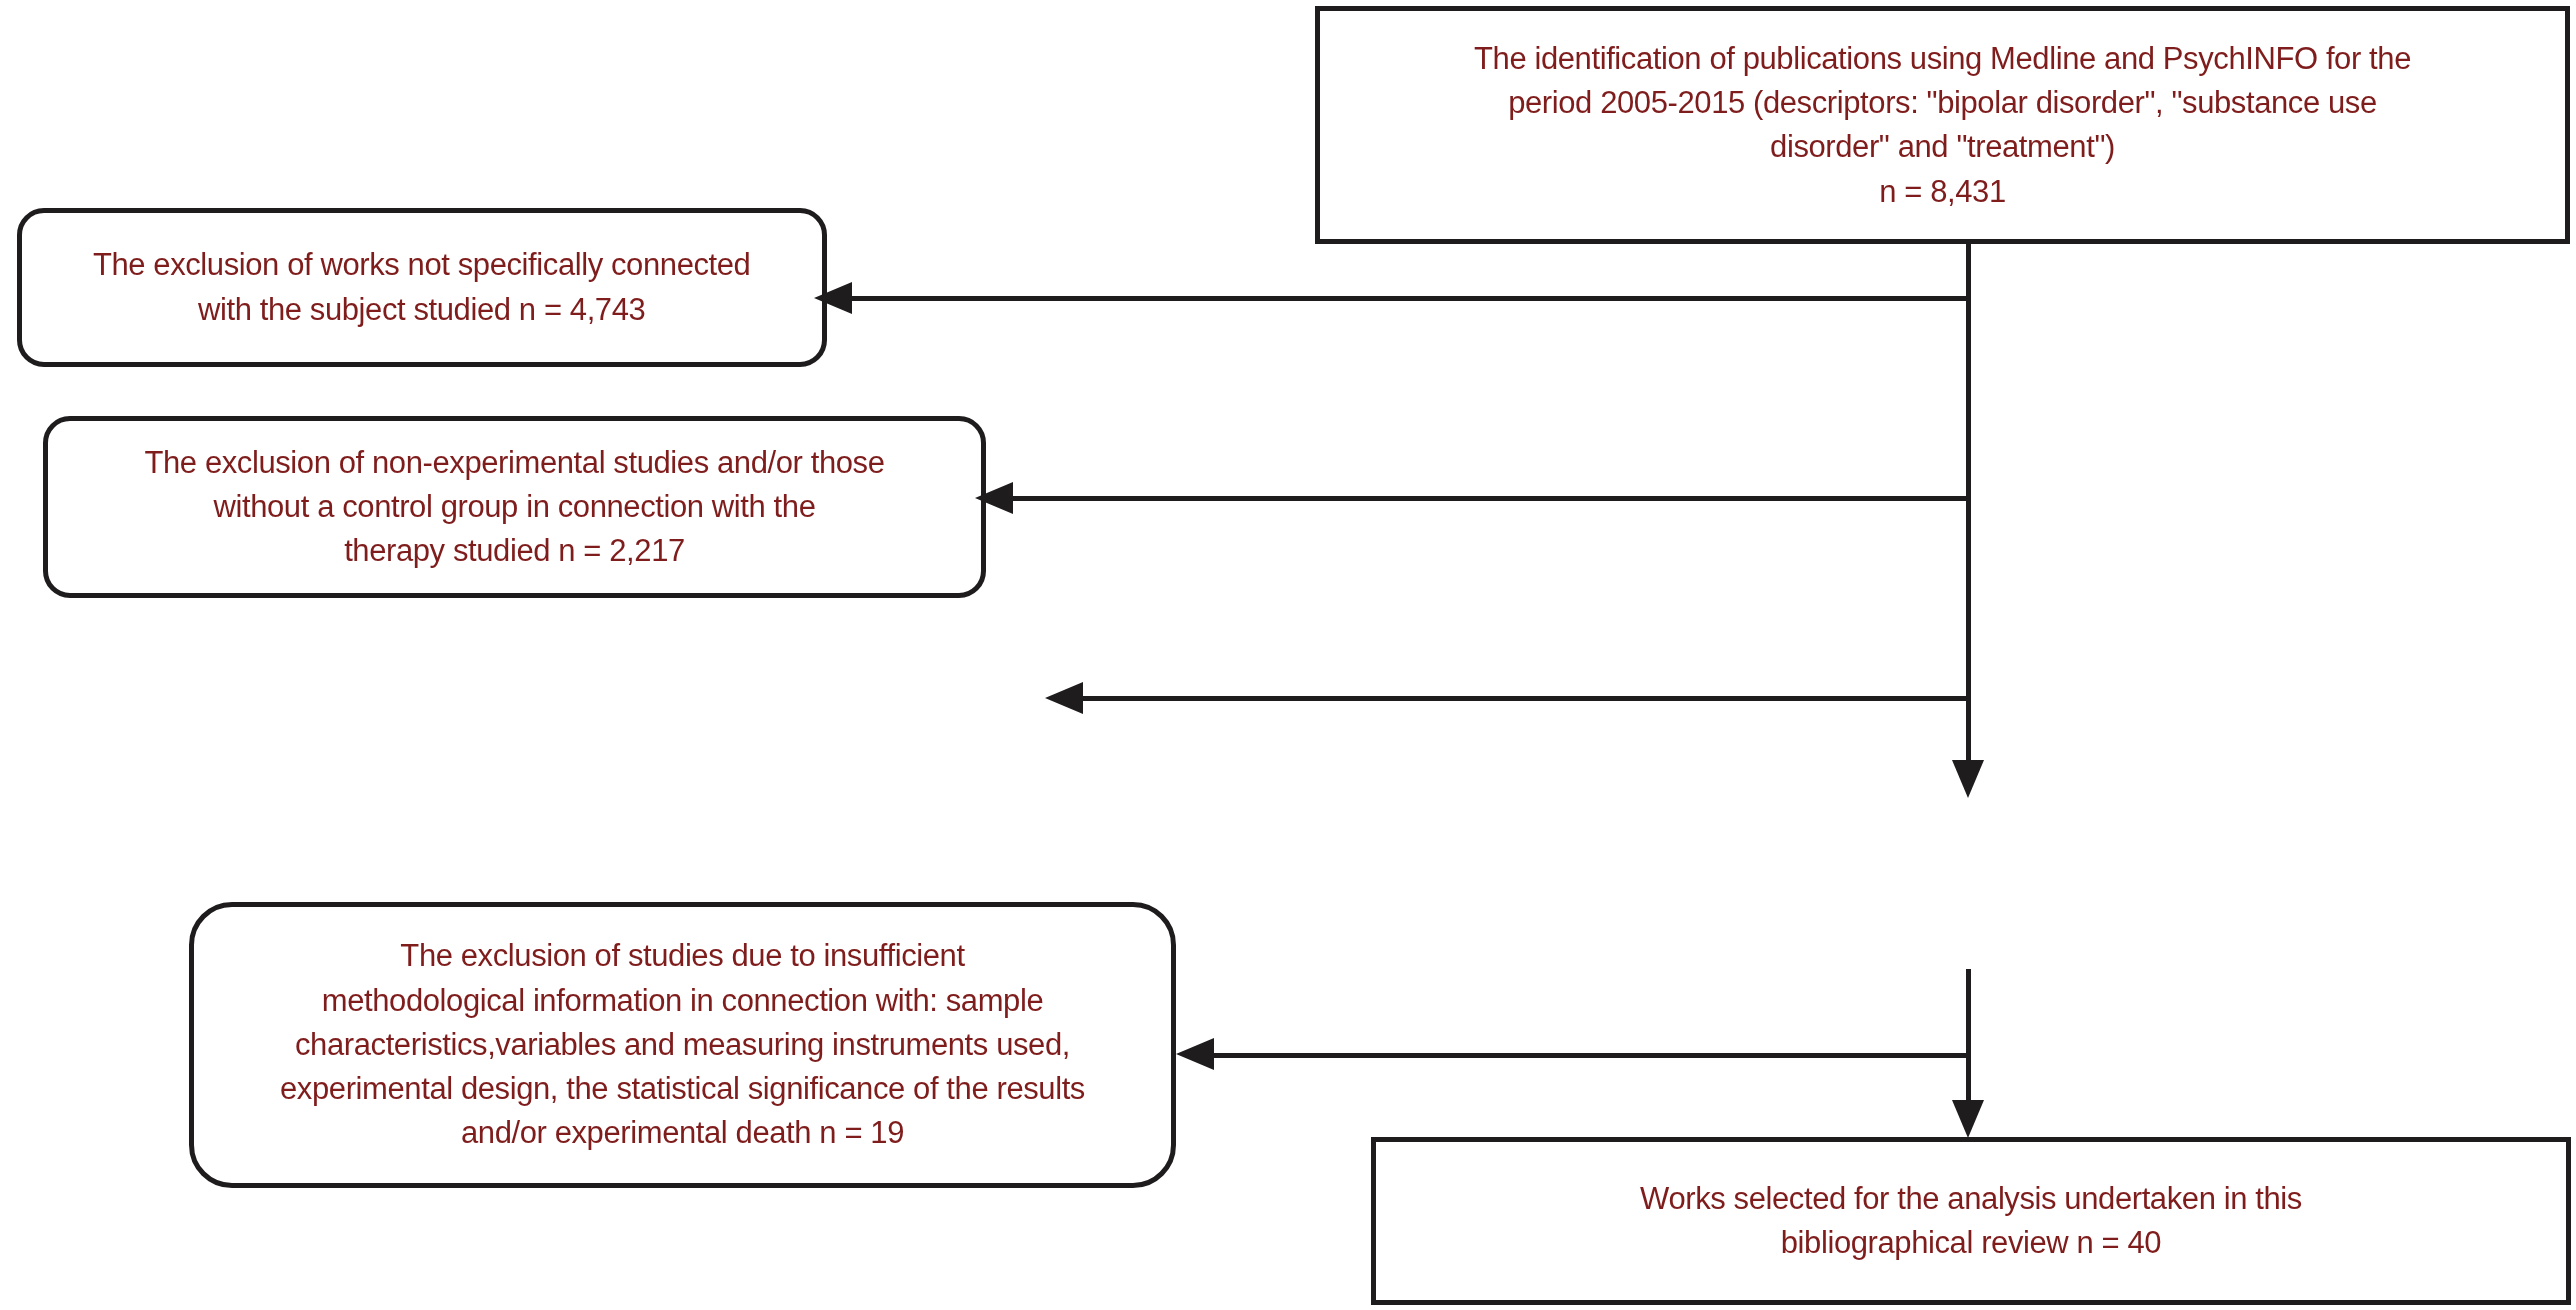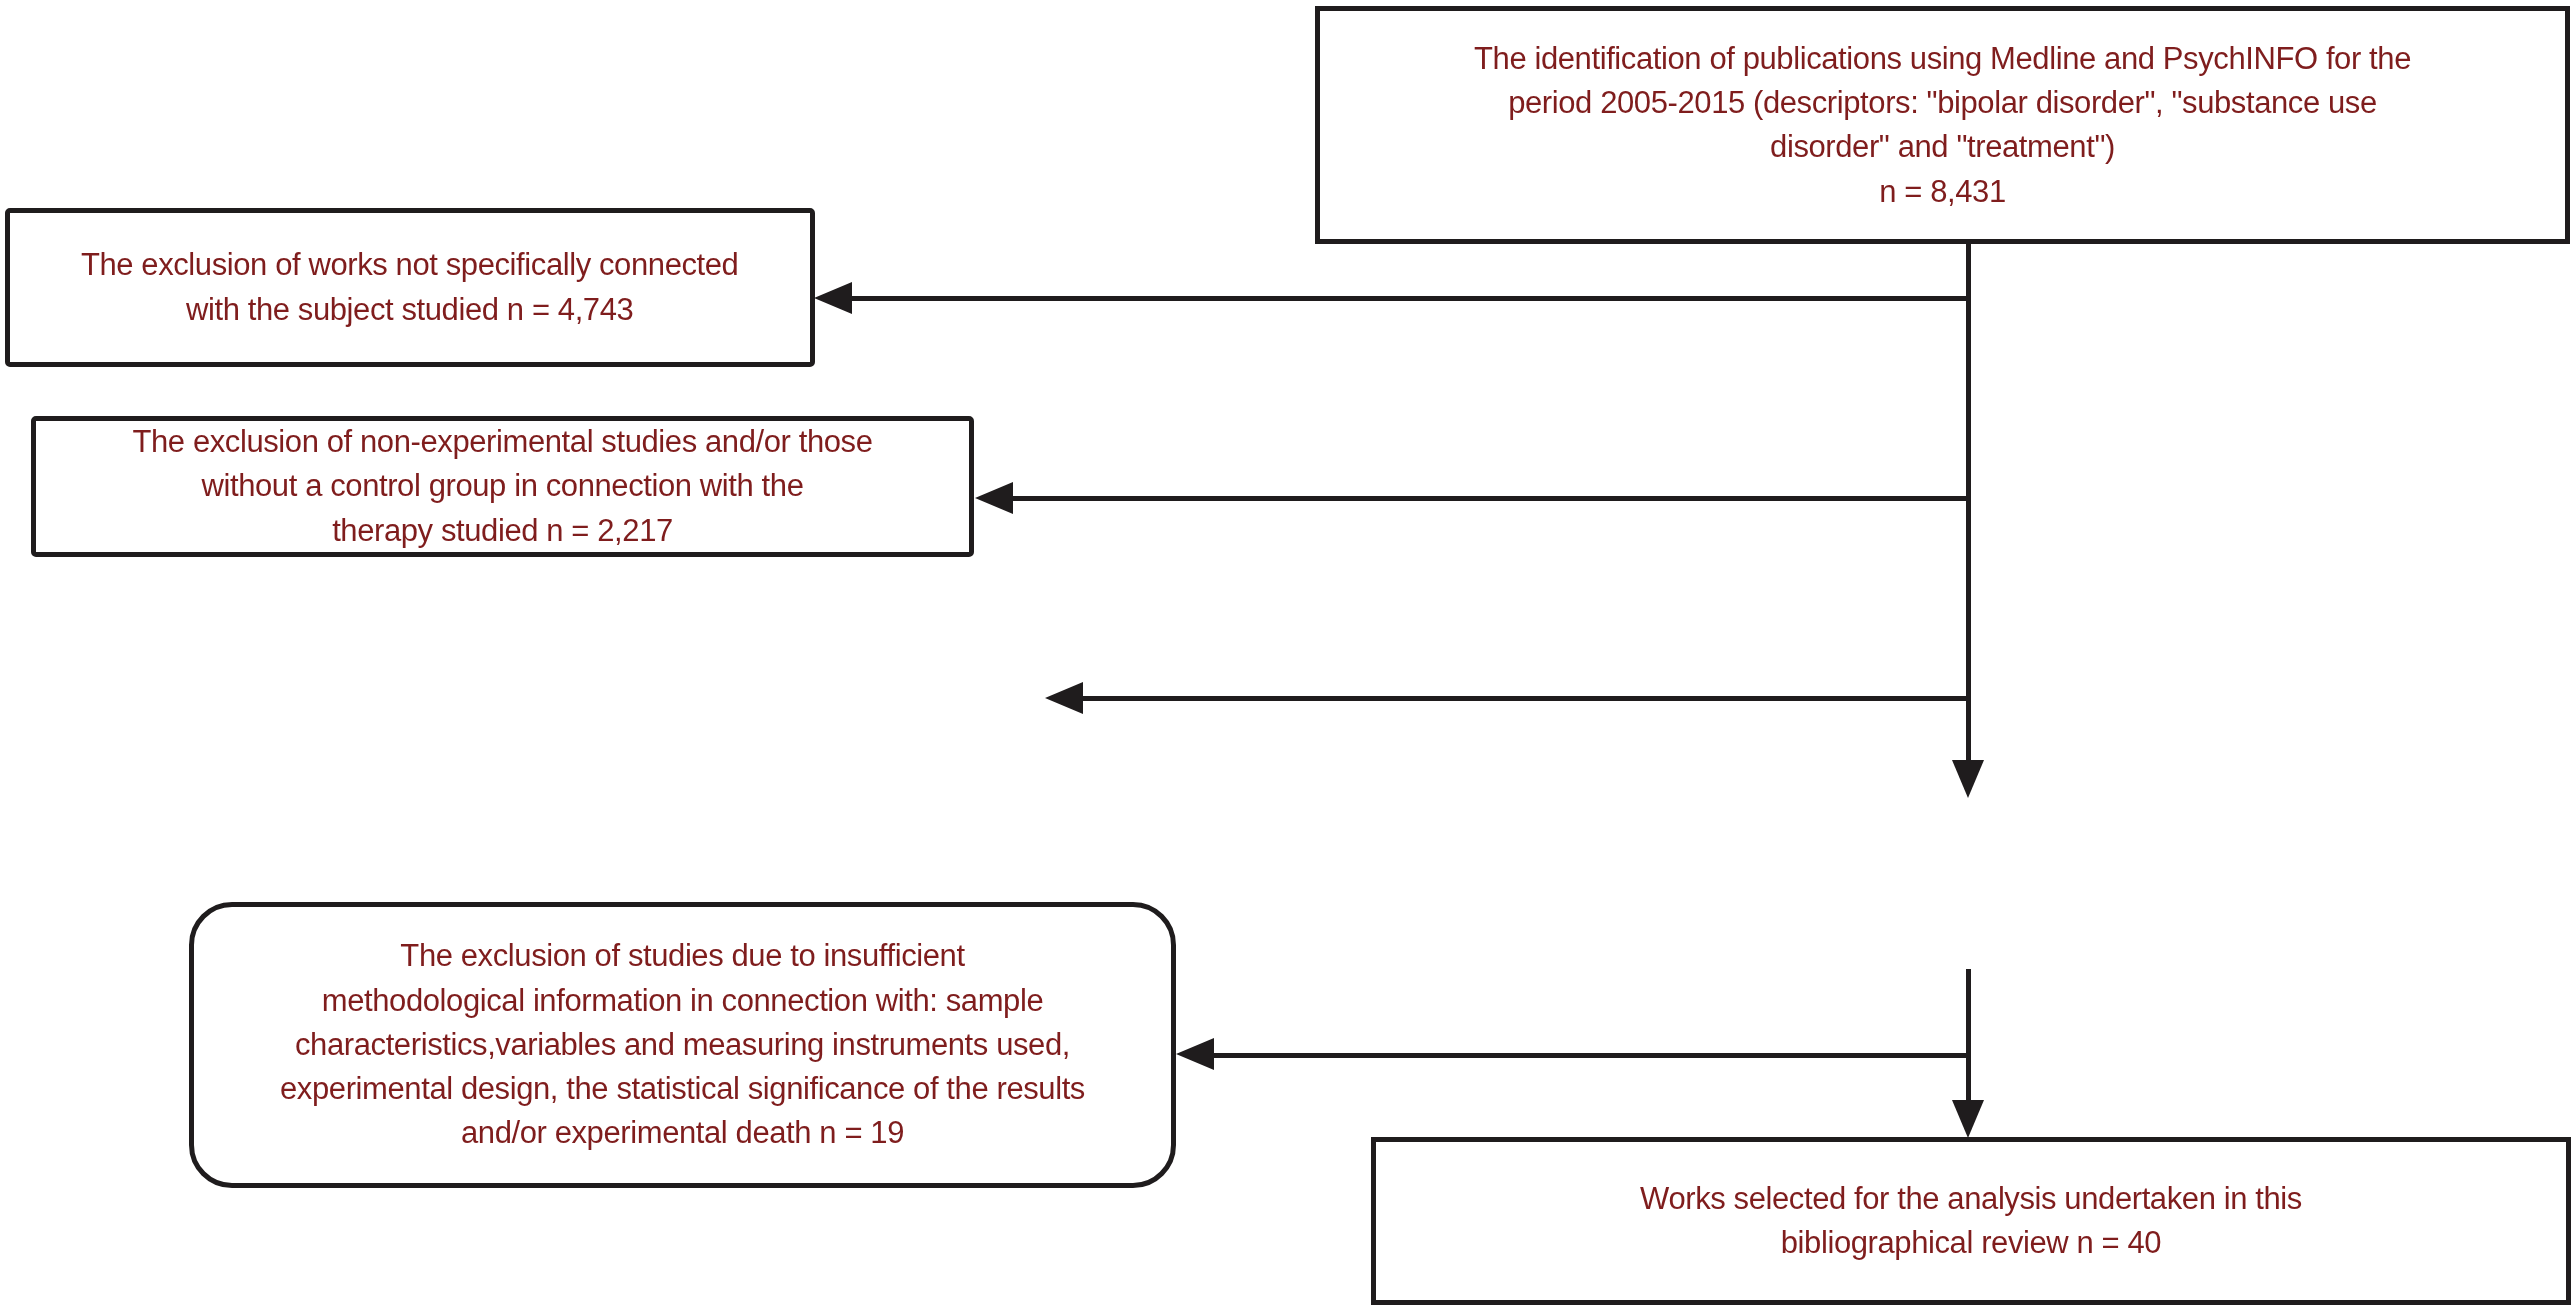--- a/index.html
+++ b/index.html
@@ -20,21 +20,22 @@
     position: absolute;
     box-sizing: border-box;
     border: 5.5px solid #1f1c1d;
     background: #ffffff;
     display: flex;
     align-items: center;
     justify-content: center;
     text-align: center;
   }
   .rounded {
-    border-radius: 5px;
+    border-radius: 27px;
+    margin-left: 12px;
   }
   .rounded-lg {
     border-radius: 43px;
   }
   .node-text {
     white-space: pre-line;
     font-size: 31px;
     letter-spacing: -0.4px;
     line-height: 1.43;
     padding: 0 7.9px;
@@ -55,21 +56,21 @@
     position: absolute;
     width: 0;
     height: 0;
     border-left: 16.5px solid transparent;
     border-right: 16.5px solid transparent;
     border-top: 38px solid #1f1c1d;
   }
   
   #box-identification { left: 1315px; top: 6.3px;    width: 1255px; height: 238px; }
   #box-excl1          { left: 4.7px;    top: 208px;  width: 810px; height: 159px; }
-  #box-excl2          { left: 31px;   top: 416px;  width: 943px; height: 141px; }
+  #box-excl2          { left: 31px;   top: 416px;  width: 943px; height: 182px; }
   #box-excl3          { left: 82px;  top: 619px;  width: 964px; height: 158px; }
   #box-excl4          { left: 189px;  top: 902px; width: 987px; height: 286px; }
   #box-obtain         { left: 1369px; top: 798px; width: 1202px; height: 171px; }
   #box-selected       { left: 1371px; top: 1137px; width: 1200px; height: 168px; }
 </style>
 </head>
 <body>
 
 <div class="stage">
 

